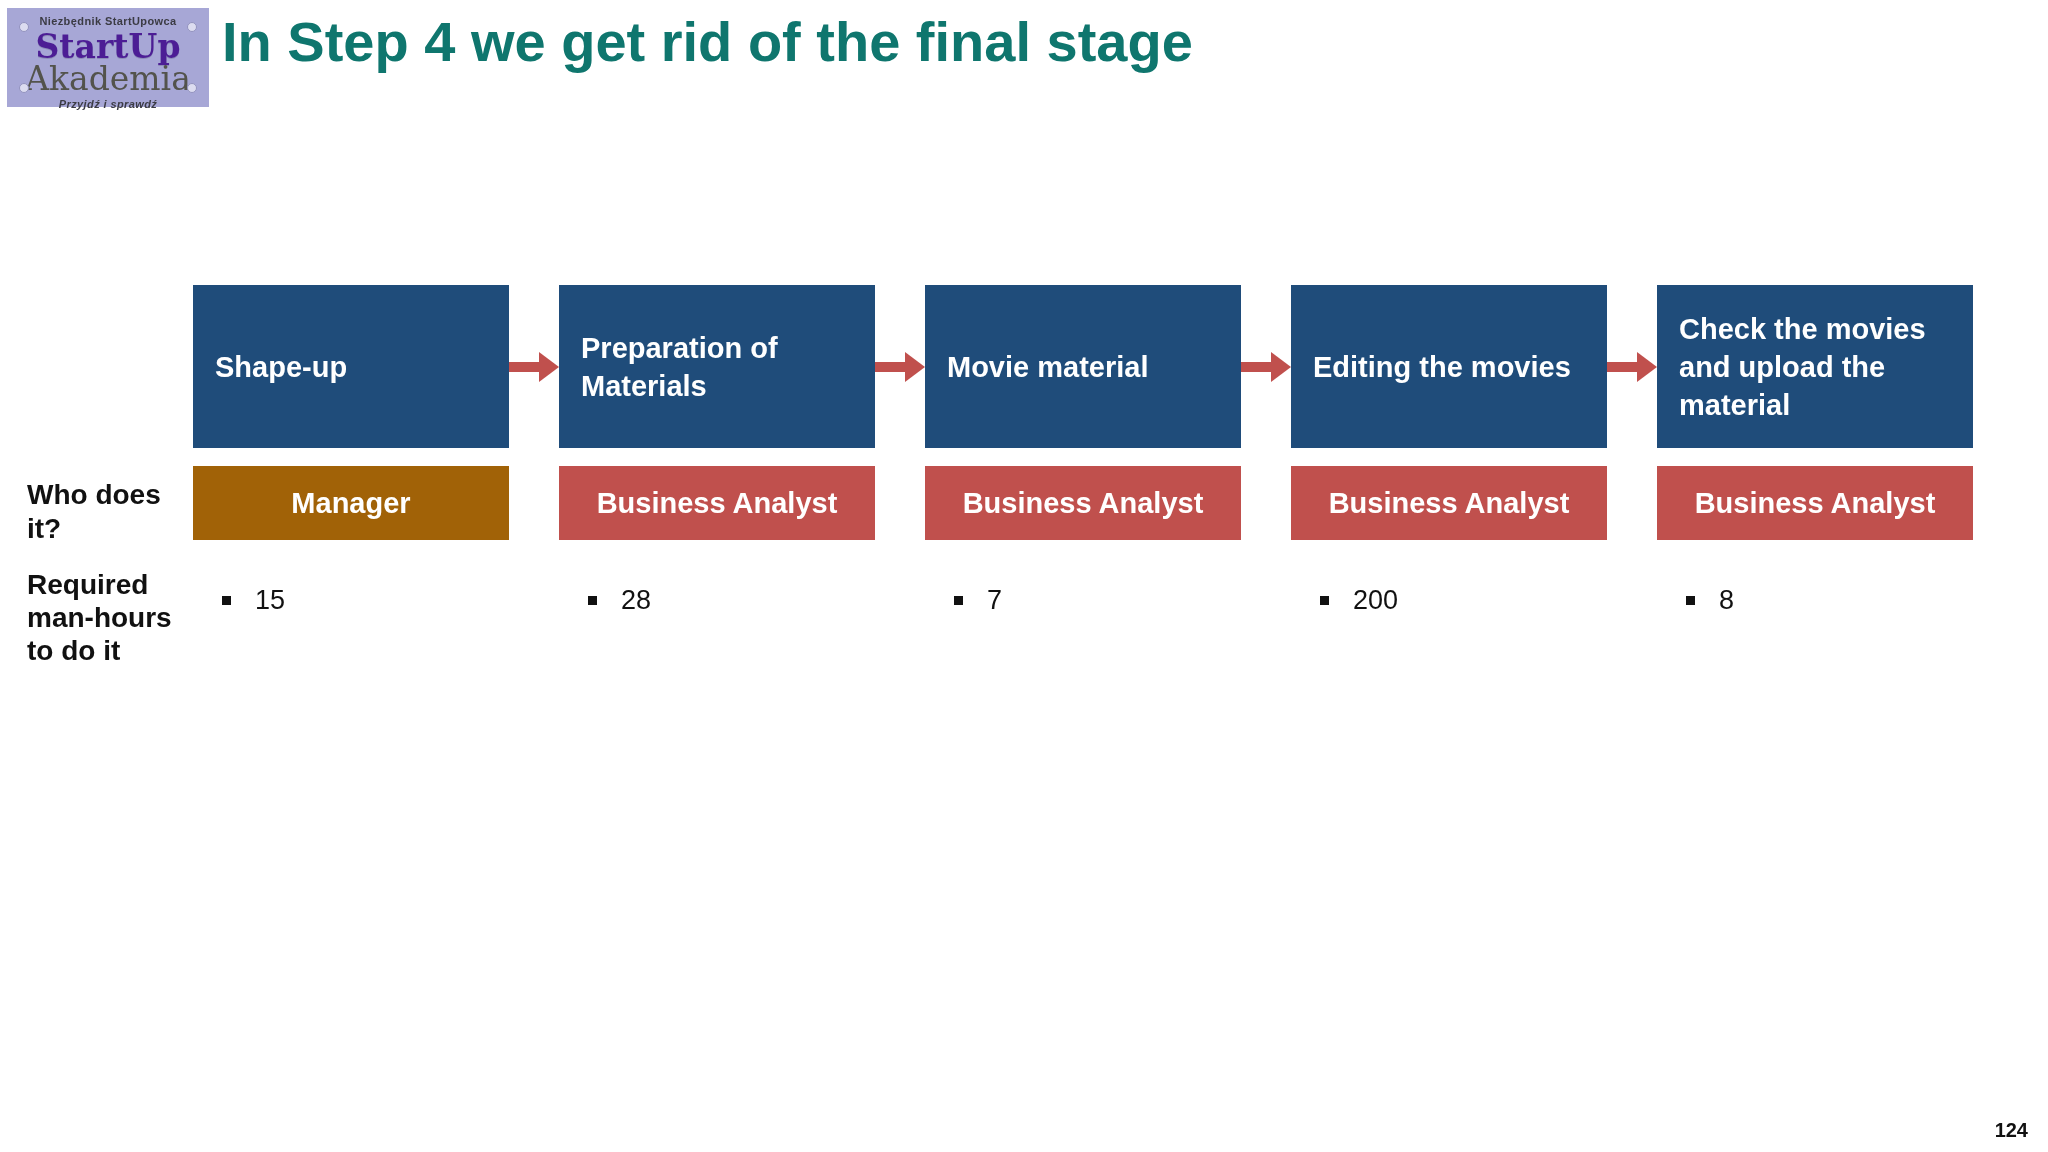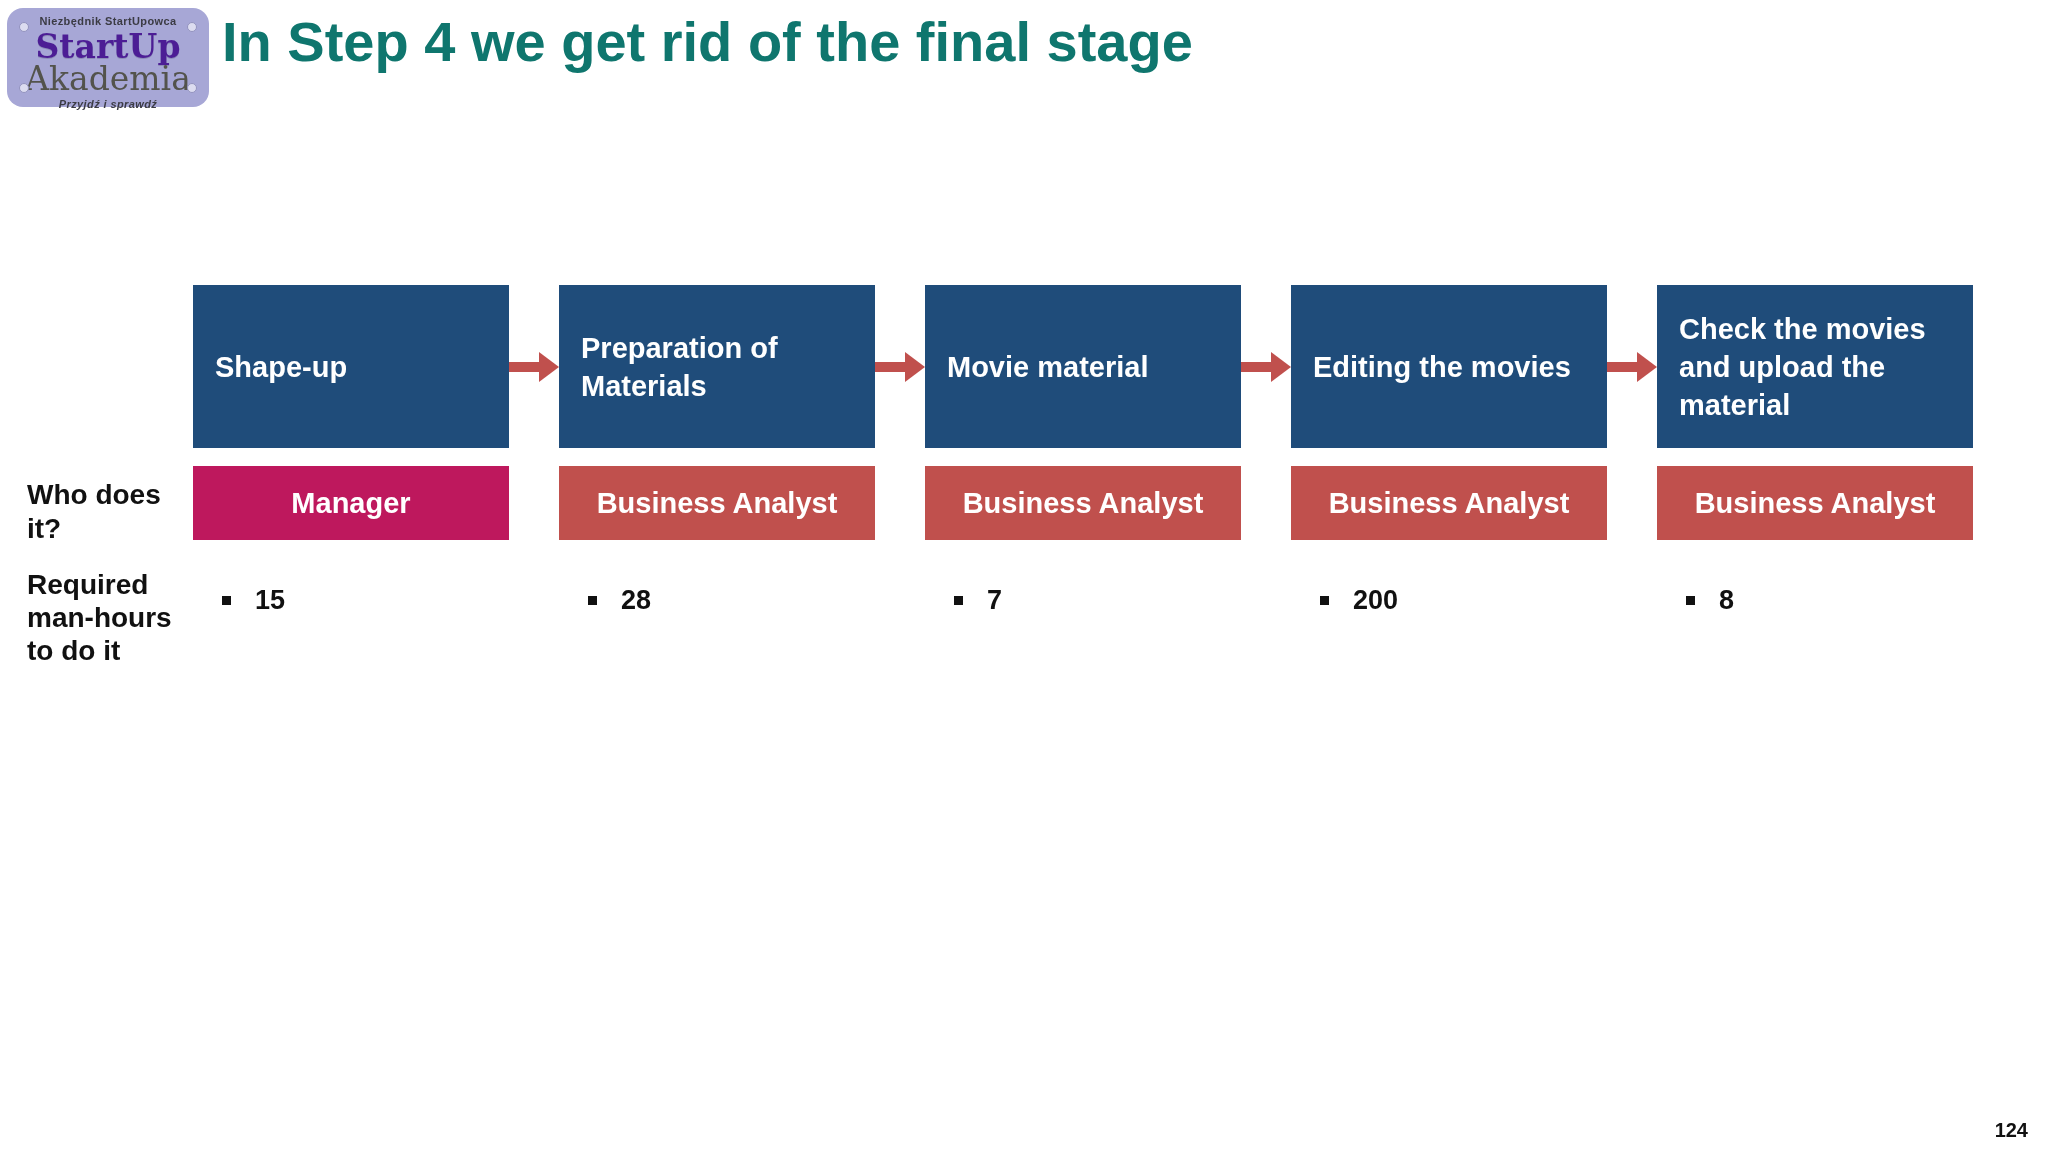--- a/index.html
+++ b/index.html
@@ -1,21 +1,21 @@
 <!DOCTYPE html>
 <html><head>
 <meta charset="utf-8">
 <style>
   html,body{margin:0;padding:0;background:#fff;}
   body{width:2048px;height:1152px;position:relative;overflow:hidden;
        font-family:"Liberation Sans",sans-serif;-webkit-font-smoothing:antialiased;}
 
   
   .logo{position:absolute;left:7px;top:8px;width:202px;height:99px;
-        background:#a7a7d6;text-align:center;box-sizing:border-box;padding-top:7px;border-radius:16px;}
+        background:#a7a7d6;text-align:center;box-sizing:border-box;padding-top:7px;}
   .logo .screw{position:absolute;width:10px;height:10px;border-radius:50%;
         background:#dcdcf0;border:1px solid #9393bf;box-sizing:border-box;}
   .screw.tl{left:12px;top:14px}.screw.tr{right:12px;top:14px}
   .screw.bl{left:12px;bottom:14px}.screw.br{right:12px;bottom:14px}
   .logo-tagline{font-size:11px;font-weight:bold;color:#3b3b44;letter-spacing:.4px;line-height:12px;}
   .logo-line1{font-family:"DejaVu Serif",serif;font-weight:bold;font-size:33px;line-height:33px;
         color:#4c1d95;text-shadow:0 1px 0 #8c8cb8;margin-top:3px;}
   .logo-line2{font-family:"DejaVu Serif",serif;font-weight:normal;font-size:33px;line-height:31px;
         color:#53534c;}
   .logo-tagline.bottom{margin-top:4px;font-style:italic;}
@@ -31,21 +31,21 @@
   .arrow{position:absolute;top:352px;width:50px;height:30px;}
   .arrow .bar{position:absolute;left:0;top:10px;width:31px;height:10px;background:#c0504d;}
   .arrow .head{position:absolute;left:30px;top:0;width:0;height:0;
         border-left:20px solid #c0504d;border-top:15px solid transparent;border-bottom:15px solid transparent;}
 
   .who-box{position:absolute;top:466px;width:316px;height:74px;color:#fff;
         font-size:29px;font-weight:bold;display:flex;align-items:center;justify-content:center;}
 
   .hours-item{position:absolute;top:578px;height:44px;display:flex;align-items:center;}
   .bullet-sq{display:inline-block;width:9px;height:9px;background:#111;margin-left:29px;}
-  .hours-value{font-size:27px;color:#111;margin-left:24px;font-weight:bold;}
+  .hours-value{font-size:27px;color:#111;margin-left:24px;}
 
   
   .row-label{position:absolute;left:27px;color:#111;font-weight:bold;font-size:28px;line-height:34px;}
   .row-label.who{top:478px;width:140px;}
   .row-label.hours{top:568px;width:152px;line-height:33px;}
 
   
   .page-number{position:absolute;right:20px;bottom:10px;font-size:20px;color:#111;font-weight:bold;}
 
   .c0{left:193px}.c1{left:559px}.c2{left:925px}.c3{left:1291px}.c4{left:1657px}
@@ -93,21 +93,21 @@
   </div>
 <div class="arrow a2">
     <span class="bar"></span>
     <span class="head"></span>
   </div>
 <div class="arrow a3">
     <span class="bar"></span>
     <span class="head"></span>
   </div>
 
-<div class="who-box c0" style="background-color: #be185d;">
+<div class="who-box c0" style="background-color: #a16207;">
   <span>Manager</span>
 </div>
 <div class="who-box c1" style="background-color: rgb(192, 80, 77);">
   <span>Business Analyst</span>
 </div>
 <div class="who-box c2" style="background-color: rgb(192, 80, 77);">
   <span>Business Analyst</span>
 </div>
 <div class="who-box c3" style="background-color: rgb(192, 80, 77);">
   <span>Business Analyst</span>

